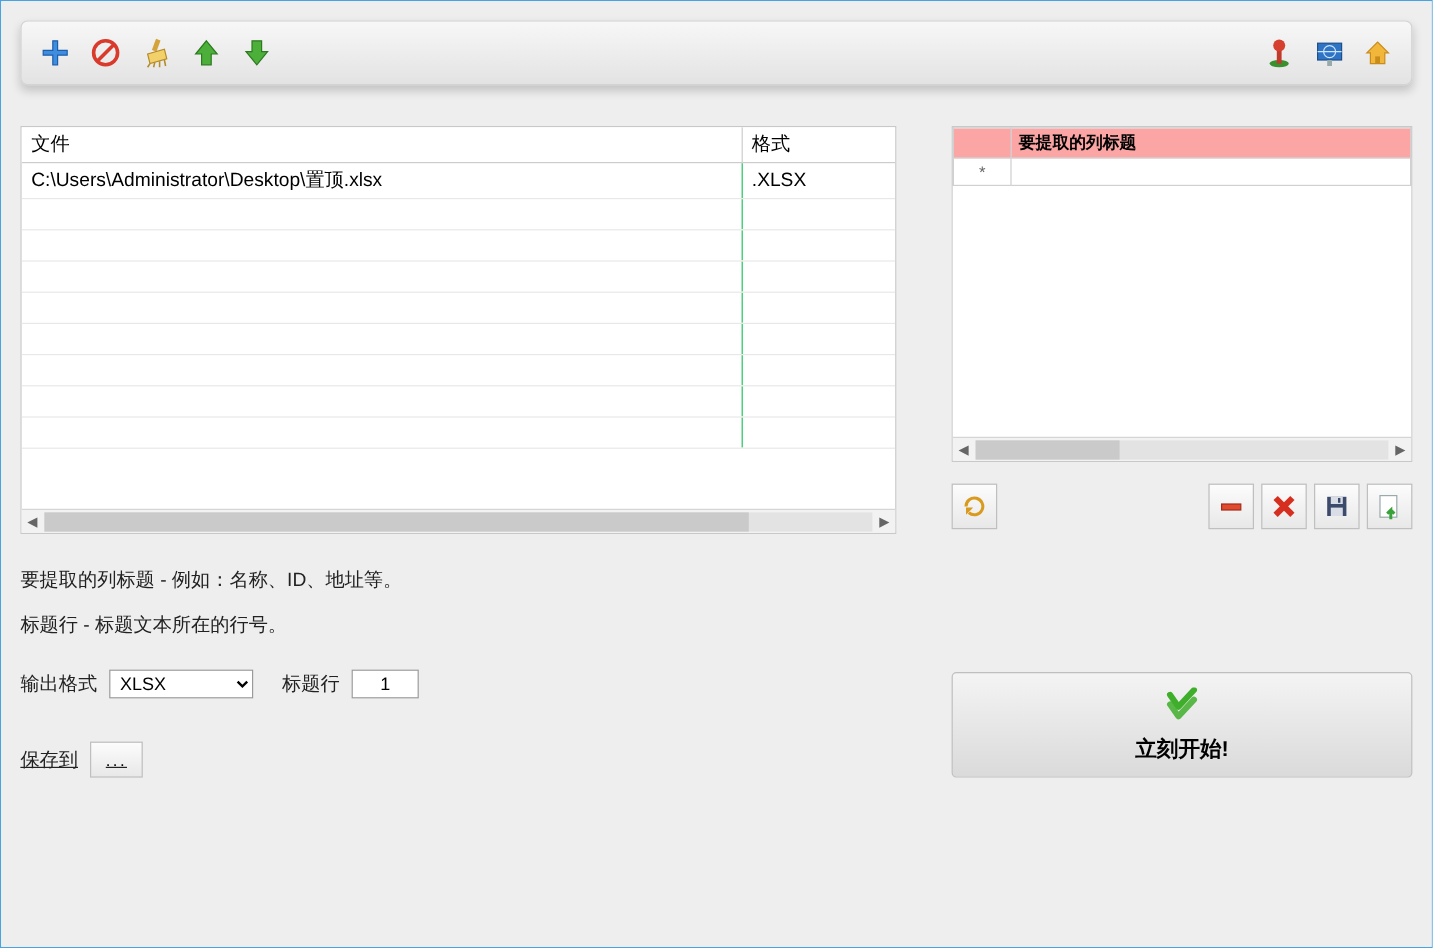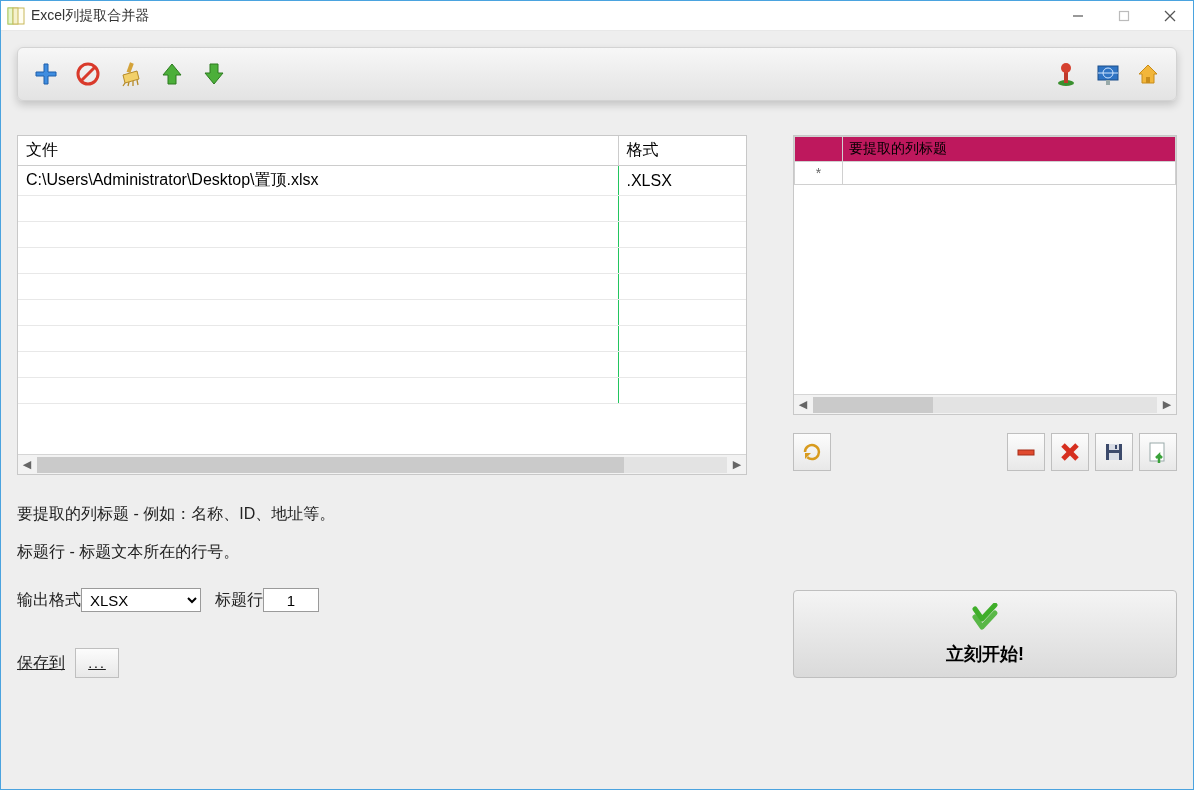--- a/index.html
+++ b/index.html
@@ -36,33 +36,33 @@
   .hscroll { height: 20px; background: #f2f2f2; border-top: 1px solid #d5d5d5; display: flex; align-items: center; }
   .hscroll .arrow { width: 18px; text-align: center; color: #666; font-size: 11px; }
   .hscroll .track { flex: 1; height: 16px; background: #e3e3e3; position: relative; margin: 0 1px; }
   .hscroll .thumb { position: absolute; left: 0; top: 0; height: 100%; background: #cacaca; }
 
   
   .colpanel { flex: 1; display: flex; flex-direction: column; }
   .colgrid { height: 280px; background: #fff; border: 1px solid #c8c8c8; display: flex; flex-direction: column; }
   .colgrid table { width: 100%; border-collapse: collapse; }
   .colgrid th, .colgrid td { border: 1px solid #d0d0d0; padding: 3px 6px; font-size: 14px; text-align: left; }
-  .colgrid th { background: #be185d; font-weight: normal; }
+  .colgrid th { background: #fca5a5; font-weight: bold; }
   .colgrid .gridbody { flex: 1; background: #fff; }
   .colgrid .rowhdr { width: 48px; text-align: center; color: #666; }
   .coltools { margin-top: 18px; display: flex; align-items: center; }
   .sq-btn { width: 38px; height: 38px; border: 1px solid #bfbfbf; background: linear-gradient(#fcfcfc,#e8e8e8); display: flex; align-items: center; justify-content: center; cursor: pointer; }
   .sq-btn + .sq-btn { margin-left: 6px; }
   .coltools .spacer { flex: 1; }
 
   
   .options { margin-top: 26px; font-size: 16px; color: #222; }
   .options .label { margin-bottom: 10px; }
   .options .hint { margin-top: 12px; line-height: 1.6; }
-  .optrow { margin-top: 24px; display: flex; align-items: center; }
+  .optrow { margin-top: 24px; display: flex; align-items: center; gap: 10px; }
   .optrow label { font-size: 16px; }
   select.outfmt { width: 120px; height: 24px; font-size: 15px; border: 1px solid #9a9a9a; background: #fff; padding: 0 4px; }
   input.numbox { width: 56px; height: 24px; text-align: center; font-size: 15px; border: 1px solid #9a9a9a; }
   .saverow { margin-top: 36px; display: flex; align-items: center; gap: 10px; text-decoration: underline; }
   input.savepath { width: 550px; height: 26px; font-size: 16px; border: 1px solid #3d7fd6; padding: 0 6px; color: #fff; background: #0078d7; }
   input.savepath::selection { background: #0078d7; color: #fff; }
   .browse-btn { width: 44px; height: 30px; border: 1px solid #bfbfbf; background: linear-gradient(#fcfcfc,#e8e8e8); font-size: 14px; letter-spacing: 2px; cursor: pointer; }
 
   
   .startarea { margin-top: 10px; border-radius: 11px; }
@@ -70,46 +70,20 @@
   .start-btn .glyph { margin-bottom: 6px; }
 
   .bottomrow { display: flex; align-items: flex-end; }
   .bottomrow .leftcol { flex: 1; }
 </style>
 </head>
 <body>
 
 <div class="window">
 
-  <div class="titlebar">
-    <span class="titlebar-icon">
-      <svg width="18" height="18" viewBox="0 0 18 18">
-        <rect x="1" y="1" width="16" height="16" fill="#fffdf0" stroke="#c8b85a"></rect>
-        <rect x="1" y="1" width="5" height="16" fill="#e9f5cc" stroke="#a8cf6c"></rect>
-        <rect x="6" y="1" width="5" height="16" fill="#f5f1cc" stroke="#c8b85a"></rect>
-      </svg>
-    </span>
-    <span class="titlebar-title">Excel列提取合并器</span>
-    <div class="titlebar-btn">
-      <svg width="12" height="12" viewBox="0 0 12 12">
-          <line x1="1" y1="6" x2="11" y2="6" stroke="currentColor" stroke-width="1.2"></line>
-        </svg>
-    </div>
-    <div class="titlebar-btn disabled">
-      <svg width="12" height="12" viewBox="0 0 12 12">
-          <rect x="1.5" y="1.5" width="9" height="9" fill="none" stroke="currentColor" stroke-width="1.2"></rect>
-        </svg>
-    </div>
-    <div class="titlebar-btn close">
-      <svg width="12" height="12" viewBox="0 0 12 12">
-          <line x1="1" y1="1" x2="11" y2="11" stroke="currentColor" stroke-width="1.3"></line>
-          <line x1="11" y1="1" x2="1" y2="11" stroke="currentColor" stroke-width="1.3"></line>
-        </svg>
-    </div>
-  </div>
 
   <div class="appbody">
 
     <div class="toolbar">
       <div class="toolbar-left">
         <div class="tb-btn">
           <svg width="26" height="26" viewBox="0 0 26 26">
               <path d="M11 3h4v8h8v4h-8v8h-4v-8H3v-4h8z" fill="#3f8de0" stroke="#1e5faa" stroke-width="1"></path>
             </svg>
         </div>

